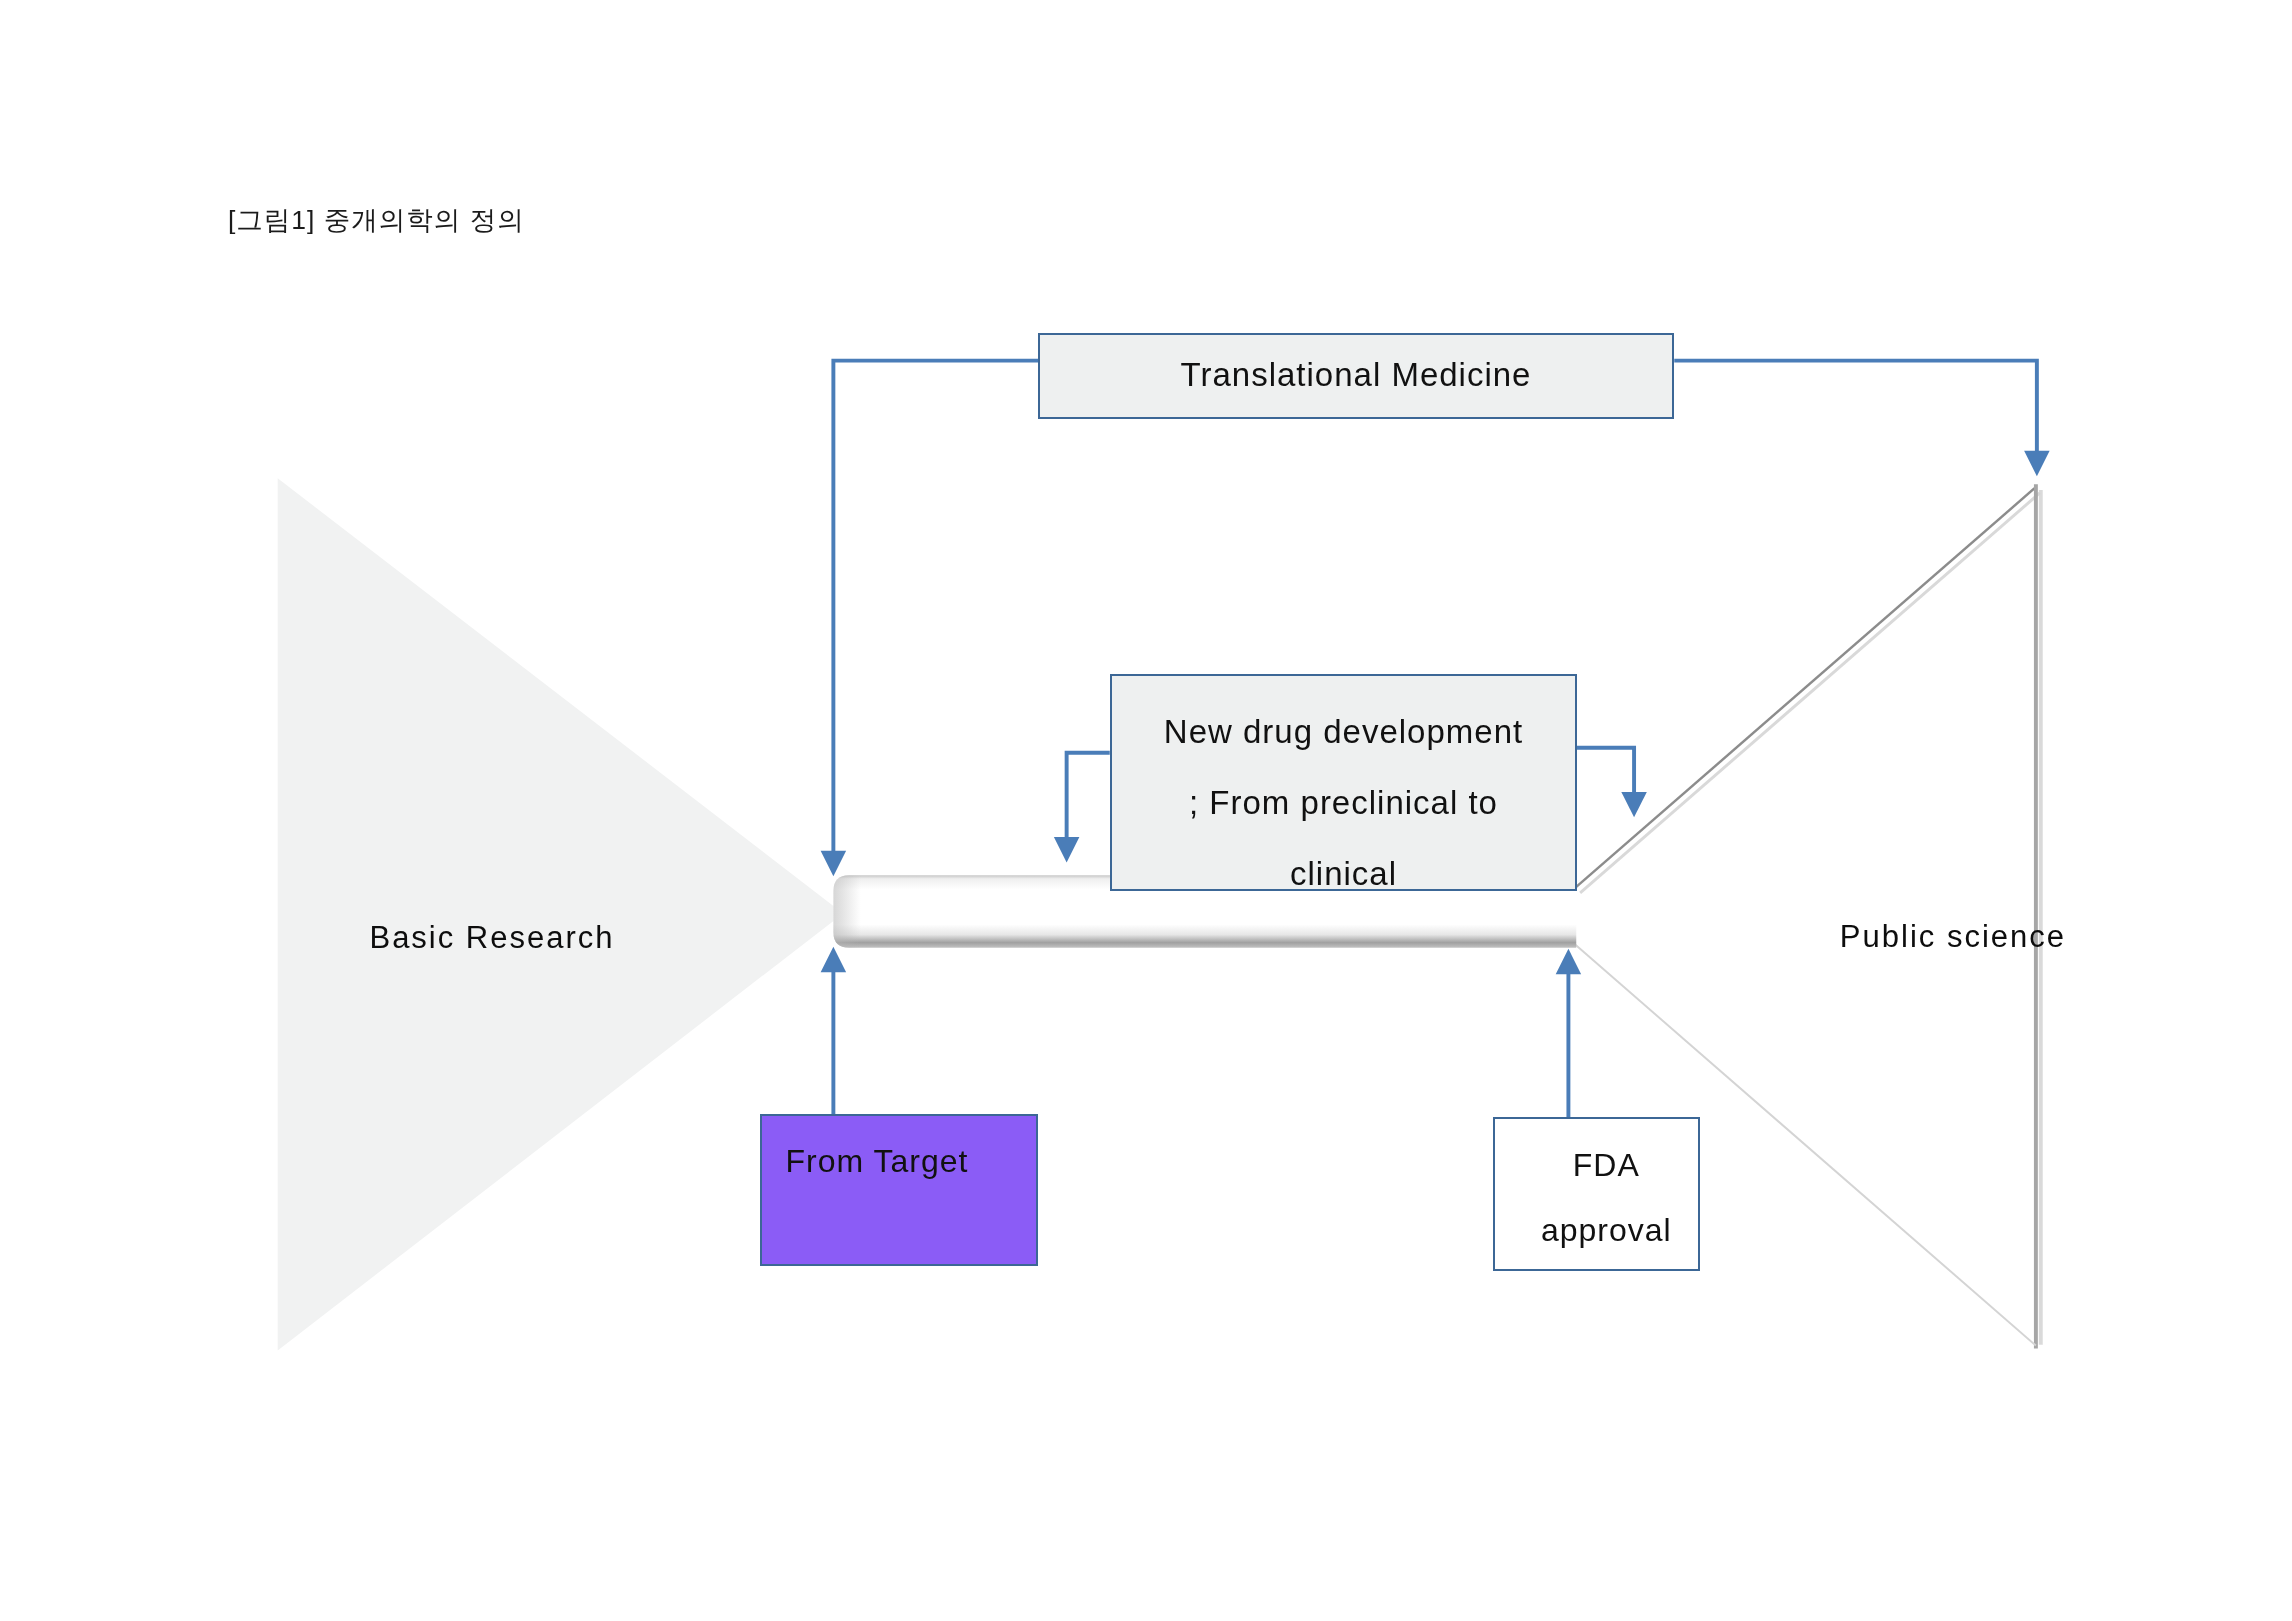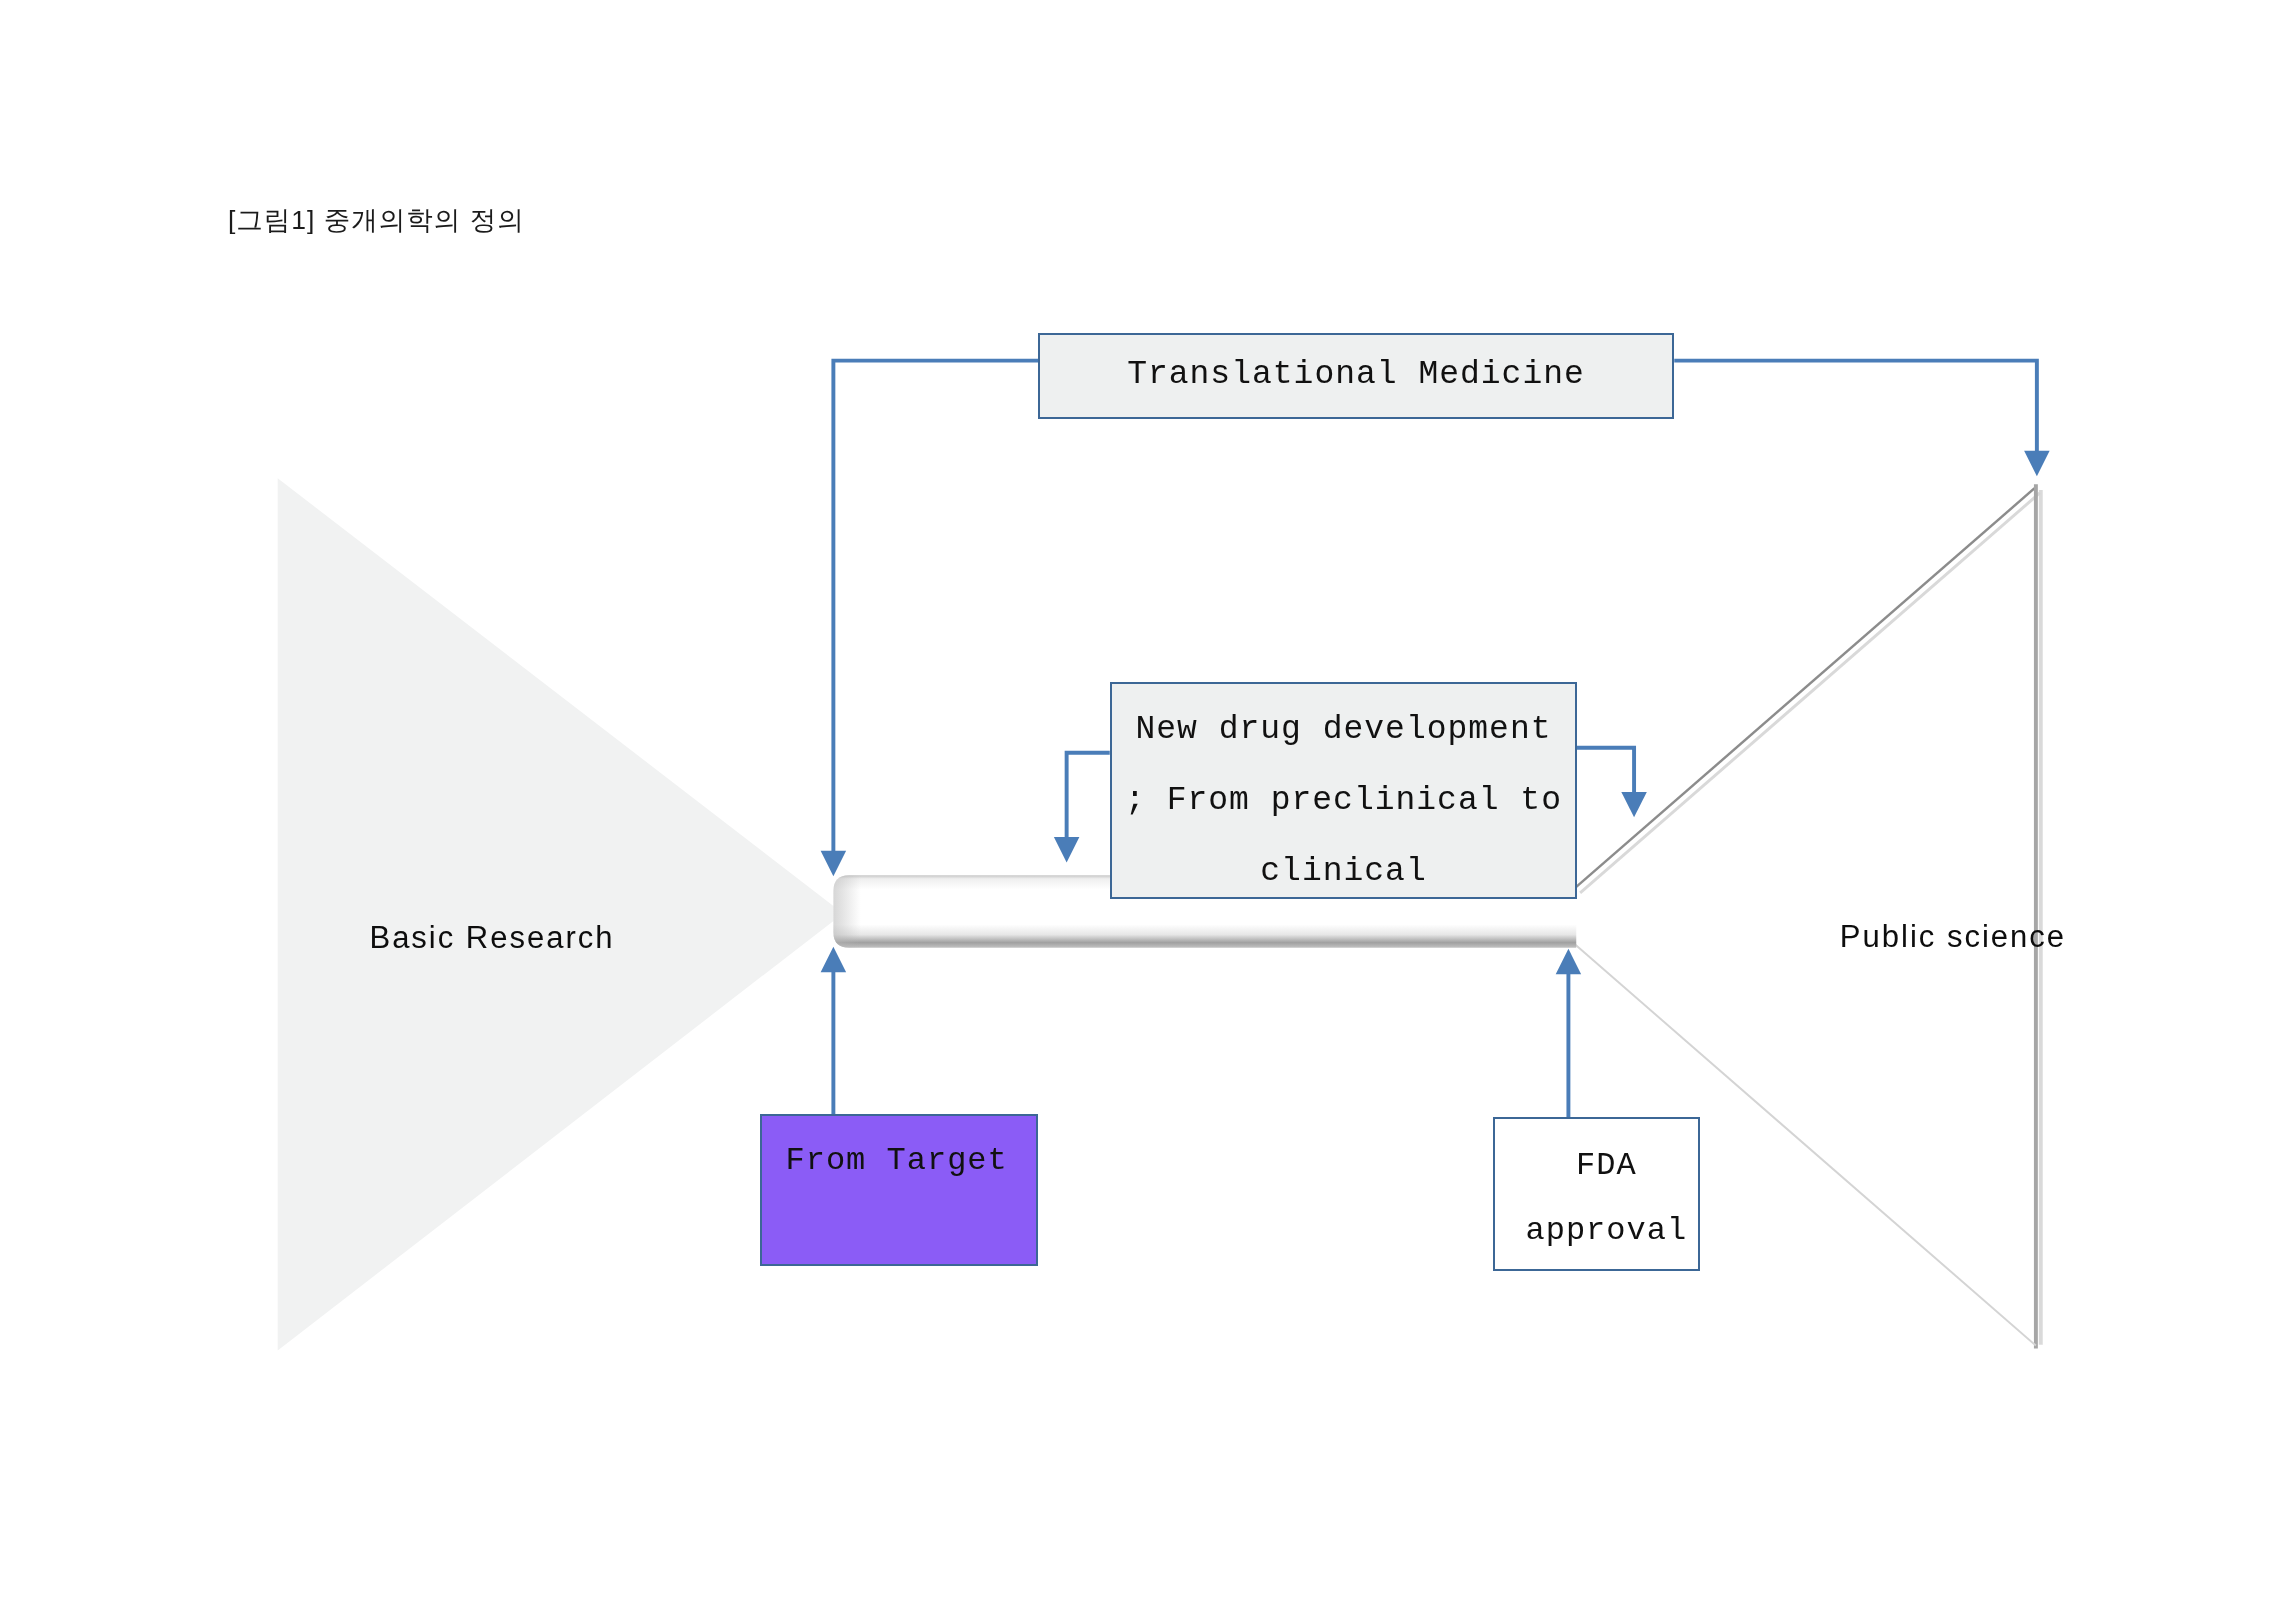--- a/index.html
+++ b/index.html
@@ -14,33 +14,31 @@
   .abs{position:absolute;}
   svg.layer{position:absolute;left:0;top:0;width:2293px;height:1621px;}
   .caption{
     left:228px;top:202px;
     font-size:26.5px;letter-spacing:1px;color:#1b1b1b;
   }
   .node-box{
     box-sizing:border-box;
     border:2.9px solid #3c6796;
     text-align:center;
-    font-family:Liberation Mono, monospace;
   }
   .tm-box{
     left:1038px;top:333px;width:636px;height:86px;
     background:#eef0f0;
     font-size:33px;line-height:80px;letter-spacing:1px;
   }
   .ndd-box{
     left:1110px;top:674px;width:467px;height:217px;
     background:#eef0f0;
     font-size:33px;line-height:71px;letter-spacing:1px;
-    padding-top:10px;
-    margin-top:8px;
+    padding-top:20px;
   }
   .target-box{
     left:760px;top:1114px;width:278px;height:152px;
     background:#8b5cf6;
     text-align:left;
     font-size:32px;line-height:62px;letter-spacing:1px;
     padding:13.7px 0 0 23.5px;
   }
   .fda-box{
     left:1493px;top:1117px;width:207px;height:154px;

